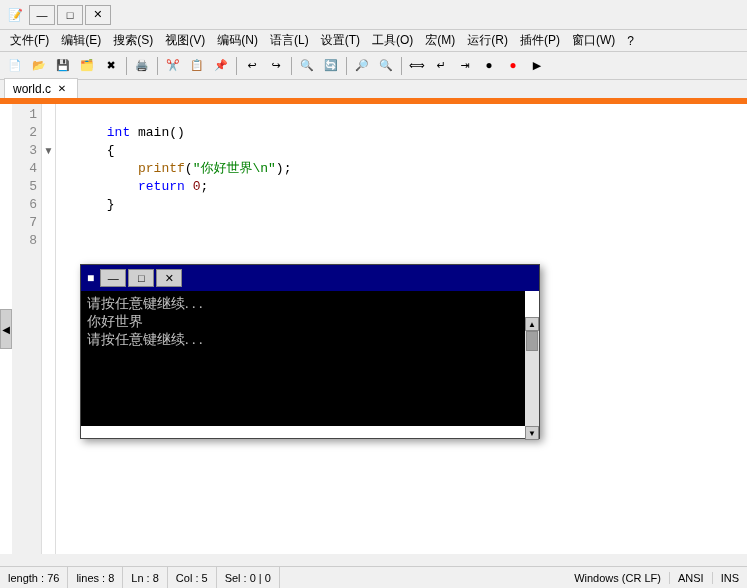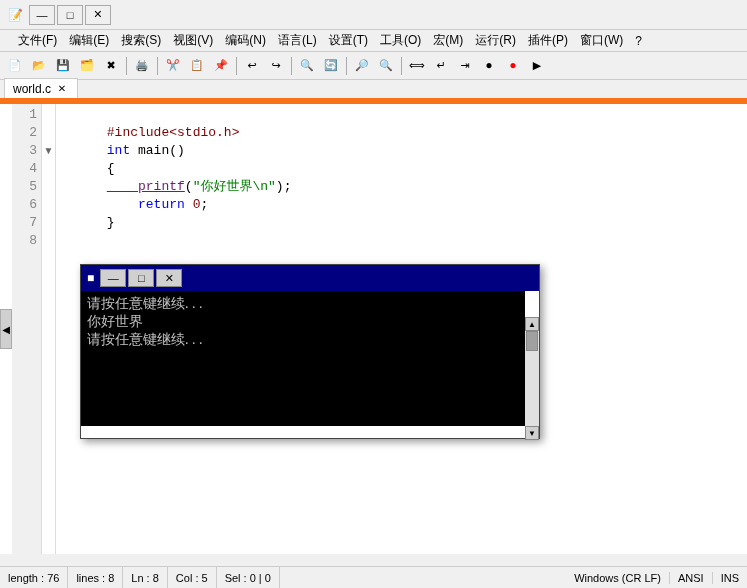--- a/index.html
+++ b/index.html
@@ -26,21 +26,21 @@
       cursor: pointer;
       display: flex; align-items: center; justify-content: center;
     }
 
     
     .menu-bar {
       background: #f0f0f0;
       height: 22px;
       display: flex;
       align-items: center;
-      padding: 0 12px;
+      padding: 0 4px;
       border-bottom: 1px solid #ccc;
       font-size: 12px;
     }
     .menu-item {
       padding: 2px 6px;
       cursor: pointer;
       white-space: nowrap;
     }
 
     
@@ -351,30 +351,27 @@
     <div class="fold-line" style="cursor:pointer; color:#666;">▼</div>
     <div class="fold-line"></div>
     <div class="fold-line"></div>
     <div class="fold-line"></div>
     <div class="fold-line"></div>
     <div class="fold-line"></div>
   </div>
 
   <div class="code-area">
     <div class="code-line">
-      <span class="inc">#include&lt;stdio.h&gt;</span>
-    </div>
-    <div class="code-line">
       <span class="kw">int</span><span> main()</span>
     </div>
     <div class="code-line">
       <span>{</span>
     </div>
     <div class="code-line">
-      <span style="color:#701a75;text-decoration:underline;">    printf</span><span>(</span><span class="str">"你好世界\n"</span><span>);</span>
+      <span style="color:#a16207;">    printf</span><span>(</span><span class="str">"你好世界\n"</span><span>);</span>
     </div>
     <div class="code-line">
       <span class="kw">    return</span><span> </span><span class="num">0</span><span>;</span>
     </div>
     <div class="code-line">
       <span>}</span>
     </div>
     <div class="code-line"></div>
     <div class="code-line"></div>
   </div>

